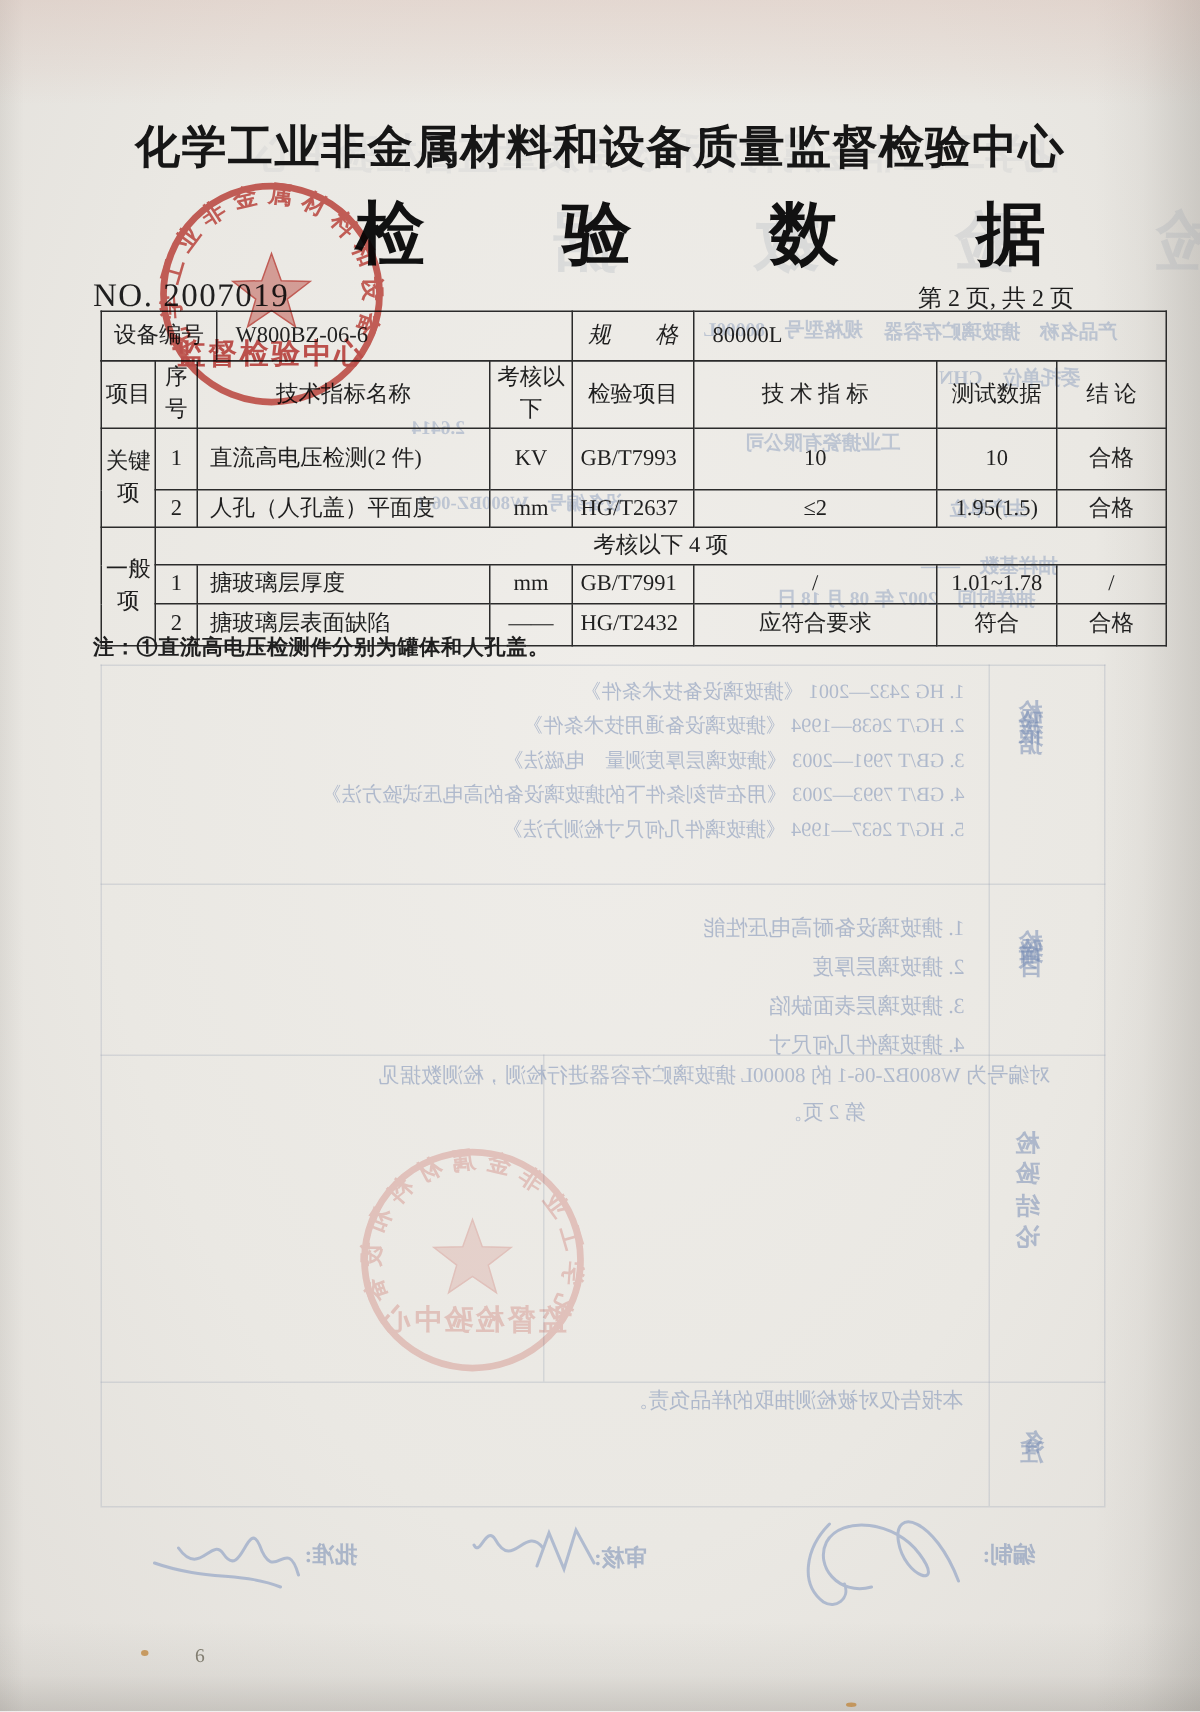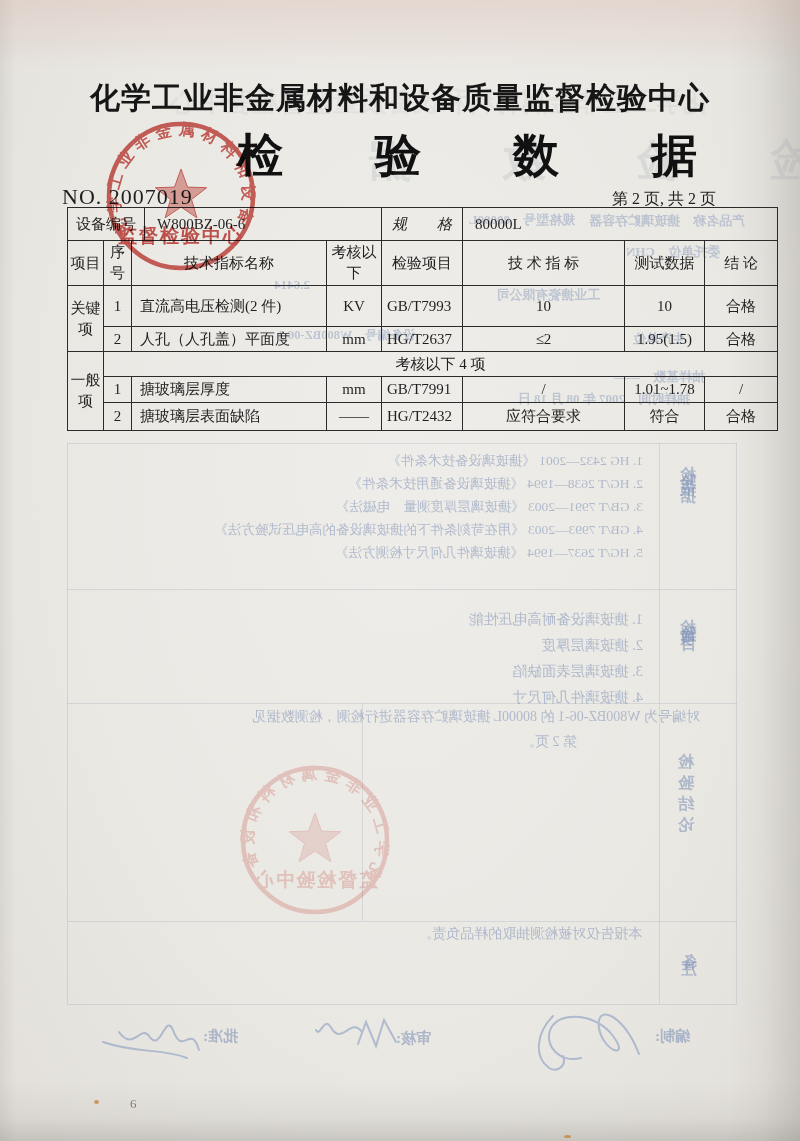--- a/index.html
+++ b/index.html
@@ -193,20 +193,21 @@
       <td class="left">搪玻璃层表面缺陷</td>
       <td>——</td>
       <td class="left" style="padding-left:5px;">HG/T2432</td>
       <td>应符合要求</td>
       <td>符合</td>
       <td>合格</td>
     </tr>
   </tbody>
     </table>
 
+  <div class="abs note-line">注：①直流高电压检测件分别为罐体和人孔盖。</div>
 
   <svg class="abs stamp stamp-top" style="top:101px;left:86px;" width="190" height="190" viewBox="0 0 190 190">
     <circle cx="95" cy="95" r="72" fill="none" stroke="#c7433c" stroke-width="4.5"></circle>
     <path id="arcT" d="M 44,131 A 62,62 0 1 1 146,131" fill="none"></path>
     <text font-size="16" font-weight="bold" fill="#c7433c" letter-spacing="6" font-family="'Liberation Serif',serif">
       <textPath href="#arcT">化学工业非金属材料和设备质量</textPath>
     </text>
     <polygon points="95,68 101.5,86.1 120.7,86.7 105.5,98.4 110.9,116.8 95,106 79.1,116.8 84.5,98.4 69.3,86.7 88.5,86.1" fill="#c7433c" fill-opacity=".55" stroke="#c7433c"></polygon>
     <text x="95" y="141" text-anchor="middle" font-size="19" font-weight="bold" fill="#c0322e" letter-spacing="2" font-family="'Liberation Serif',serif">监督检验中心</text>
   </svg>

